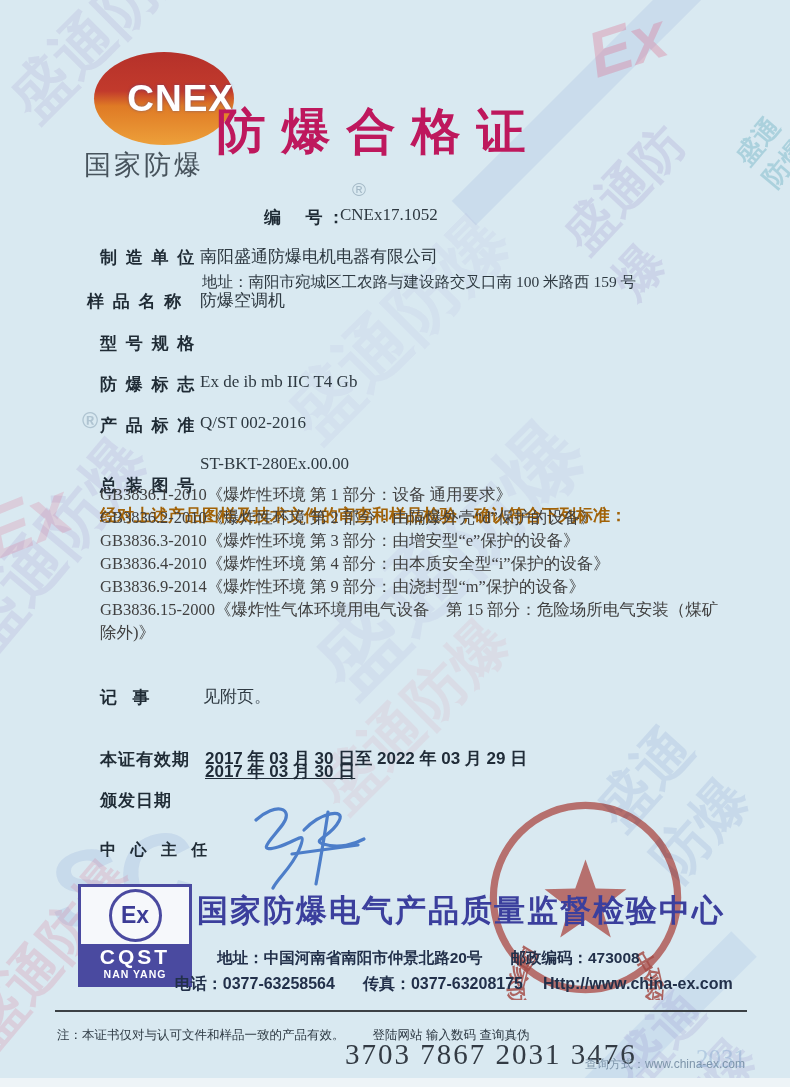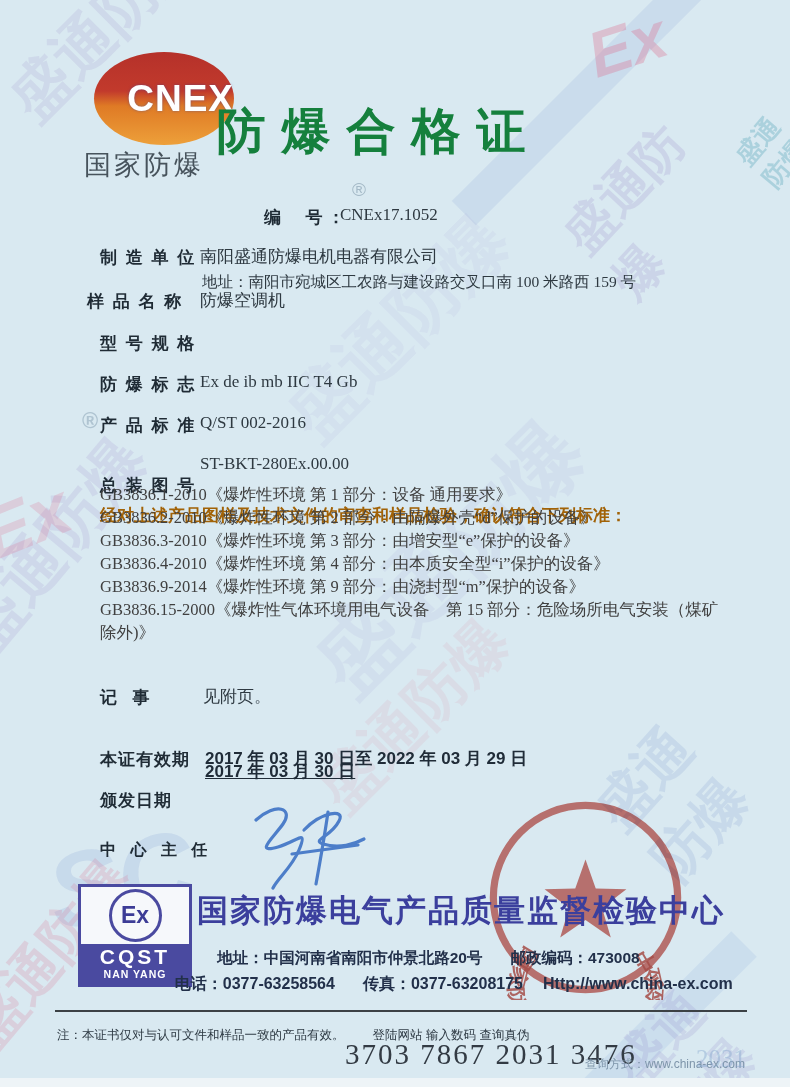--- a/index.html
+++ b/index.html
@@ -12,21 +12,21 @@
   .ctr { left:0; width:758px; text-align:center; }
 
   
   .cnex-logo { left:94px; top:52px; width:140px; height:93px; border-radius:50%;
     background:linear-gradient(180deg,#b5312a 0%,#c23a2c 42%,#df7a25 58%,#eda03a 100%);
     display:flex; align-items:center; justify-content:flex-end; }
   .cnex-text { color:#ffffff; font-weight:bold; font-size:37px; letter-spacing:1px;
     text-shadow:0 0 3px rgba(60,70,160,.55); }
   .cnex-caption { left:84px; top:147px; font-size:27px; color:#47535c; letter-spacing:3px; }
   .supertitle { top:60px; font-size:25px; font-weight:bold; color:#3b3f9d; letter-spacing:14px; }
-  .main-title { top:99px; font-size:49px; font-weight:bold; color:#15803d; letter-spacing:16px;font-family:Liberation Mono, monospace; }
+  .main-title { top:99px; font-size:49px; font-weight:bold; color:#be185d; letter-spacing:16px;font-family:Liberation Mono, monospace; }
   .reg-mark { left:352px; top:179px; font-size:19px; color:#8fa6b6; opacity:.7; }
 
   .lbl { font-weight:bold; font-size:17px; letter-spacing:2px; color:#1f2b35; white-space:pre; }
   .val { font-family:"Liberation Serif", serif; font-size:17px; color:#2e3941; white-space:pre-wrap; }
   .val-bold { font-weight:bold; font-size:17px; color:#202c38; white-space:pre-wrap; }
   .val-small { font-family:"Liberation Serif", serif; font-size:15.5px; color:#2e3941; white-space:pre-wrap; }
 
   .stds { left:100px; top:483px; width:628px; font-family:"Liberation Serif", serif;
     font-size:16.5px; line-height:23px; color:#404040; }
   .stds div { white-space:normal; }

